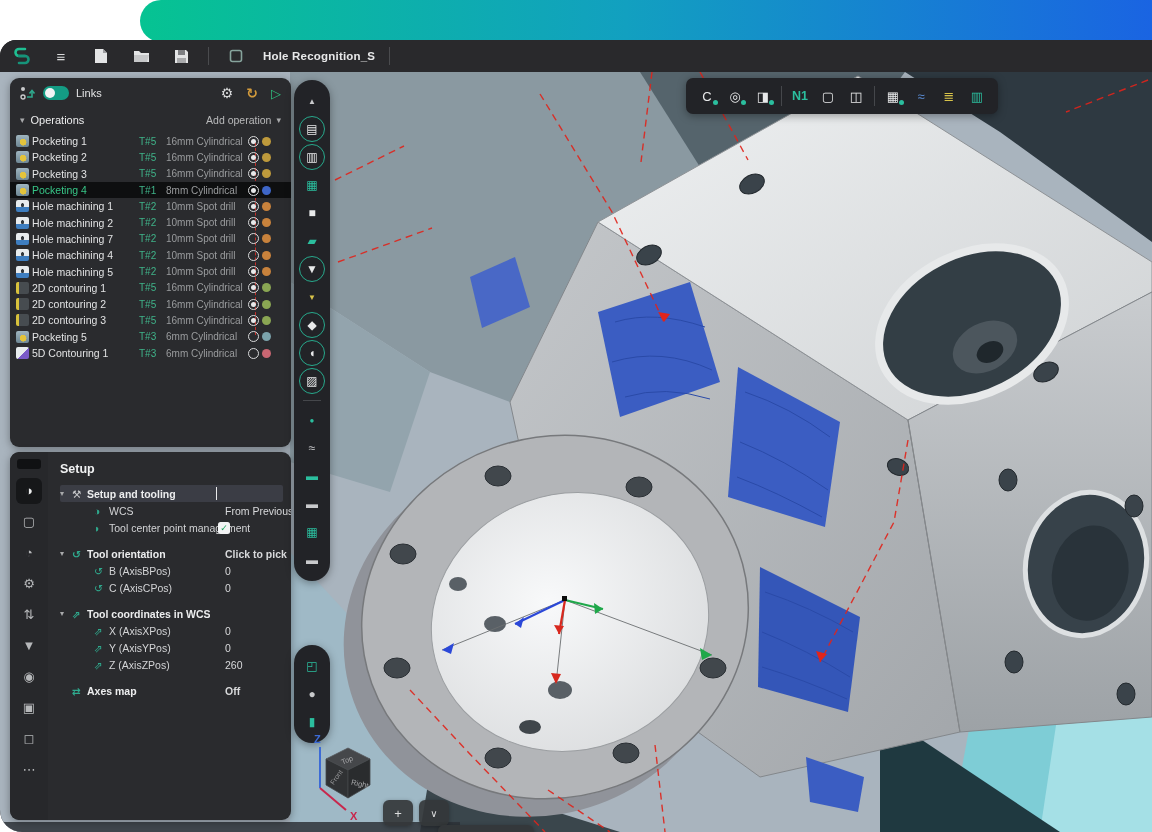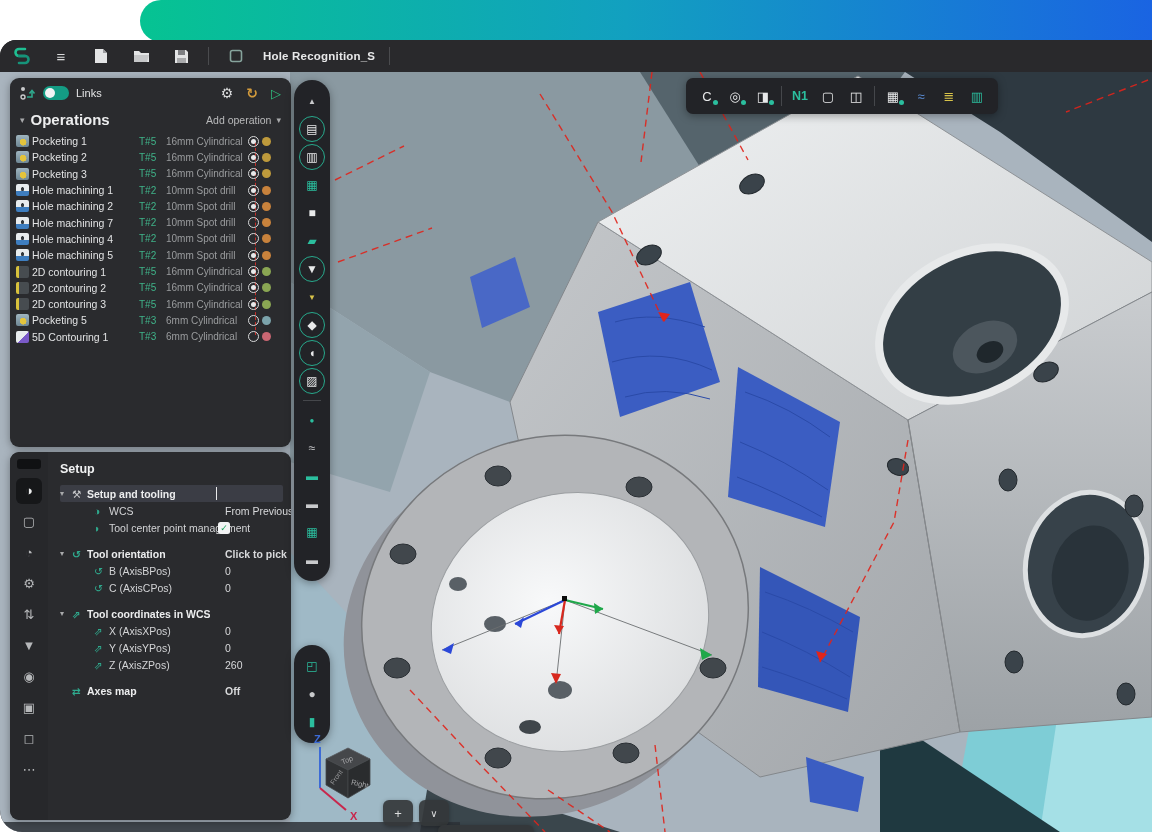--- a/index.html
+++ b/index.html
@@ -45,21 +45,21 @@
   .toggle::after { content:""; position:absolute; left:2px; top:2px; width:10px; height:10px;
     border-radius:50%; background:#F2F3F4; }
   .links-label { font-size:11px; color:#E4E5E6; }
   .links-right { margin-left:auto; display:flex; align-items:center; gap:13px; }
   .gear-g { color:#D9DADB; font-size:14px; }
   .recalc-g { color:#D29A3C; font-size:14px; font-weight:bold; }
   .play-g { color:#2FBE7E; font-size:13px; }
 
   
   .ops-head { display:flex; align-items:center; height:23px; padding:0 10px; gap:6px; }
-  .ops-title { font-size:15px; font-weight:bold; color:#ECEDEE; }
+  .ops-title { font-size:11px; font-weight:normal; color:#ECEDEE; }
   .chev { color:#A8A9AB; font-size:9px; }
   .add-op { margin-left:auto; font-size:10.5px; color:#B9BABB; display:flex; gap:5px; align-items:center; }
 
   
   .ops-list { position:relative; padding-top:2px; }
   .red-line { position:absolute; left:245px; top:12px; height:192px; width:0;
     border-left:1.5px dashed #D8312A; opacity:.9; }
   .op-row { display:flex; align-items:center; height:16.3px; padding:0 11px 0 6px; font-size:10.5px; position:relative; }
   .op-row.selected { background:#0E0F10; }
   .op-ic { width:13px; height:12px; border-radius:2px; flex:none; margin-right:3px; }
@@ -358,20 +358,28 @@
 
           <div class="op-row" data-name="operation-row">
             <span class="op-ic" data-name="operation-type-icon" data-ic="pocket"></span>
             <span class="op-name" data-name="operation-name">Pocketing 3</span>
             <span class="op-tool" data-name="operation-tool-number">T#5</span>
             <span class="op-desc" data-name="operation-tool-desc">16mm Cylindrical</span>
             <span class="op-radio filled" data-name="operation-visibility-radio"></span>
             <span class="op-dot" data-name="operation-color-dot" style="background: rgb(190, 154, 60);"></span>
           </div>
 
+          <div class="op-row selected" data-name="operation-row">
+            <span class="op-ic" data-name="operation-type-icon" data-ic="pocket"></span>
+            <span class="op-name" data-name="operation-name">Pocketing 4</span>
+            <span class="op-tool" data-name="operation-tool-number">T#1</span>
+            <span class="op-desc" data-name="operation-tool-desc">8mm Cylindrical</span>
+            <span class="op-radio filled" data-name="operation-visibility-radio"></span>
+            <span class="op-dot" data-name="operation-color-dot" style="background: rgb(62, 102, 200);"></span>
+          </div>
 
           <div class="op-row" data-name="operation-row">
             <span class="op-ic" data-name="operation-type-icon" data-ic="hole"></span>
             <span class="op-name" data-name="operation-name">Hole machining 1</span>
             <span class="op-tool" data-name="operation-tool-number">T#2</span>
             <span class="op-desc" data-name="operation-tool-desc">10mm Spot drill</span>
             <span class="op-radio filled" data-name="operation-visibility-radio"></span>
             <span class="op-dot" data-name="operation-color-dot" style="background: rgb(200, 130, 60);"></span>
           </div>
 

